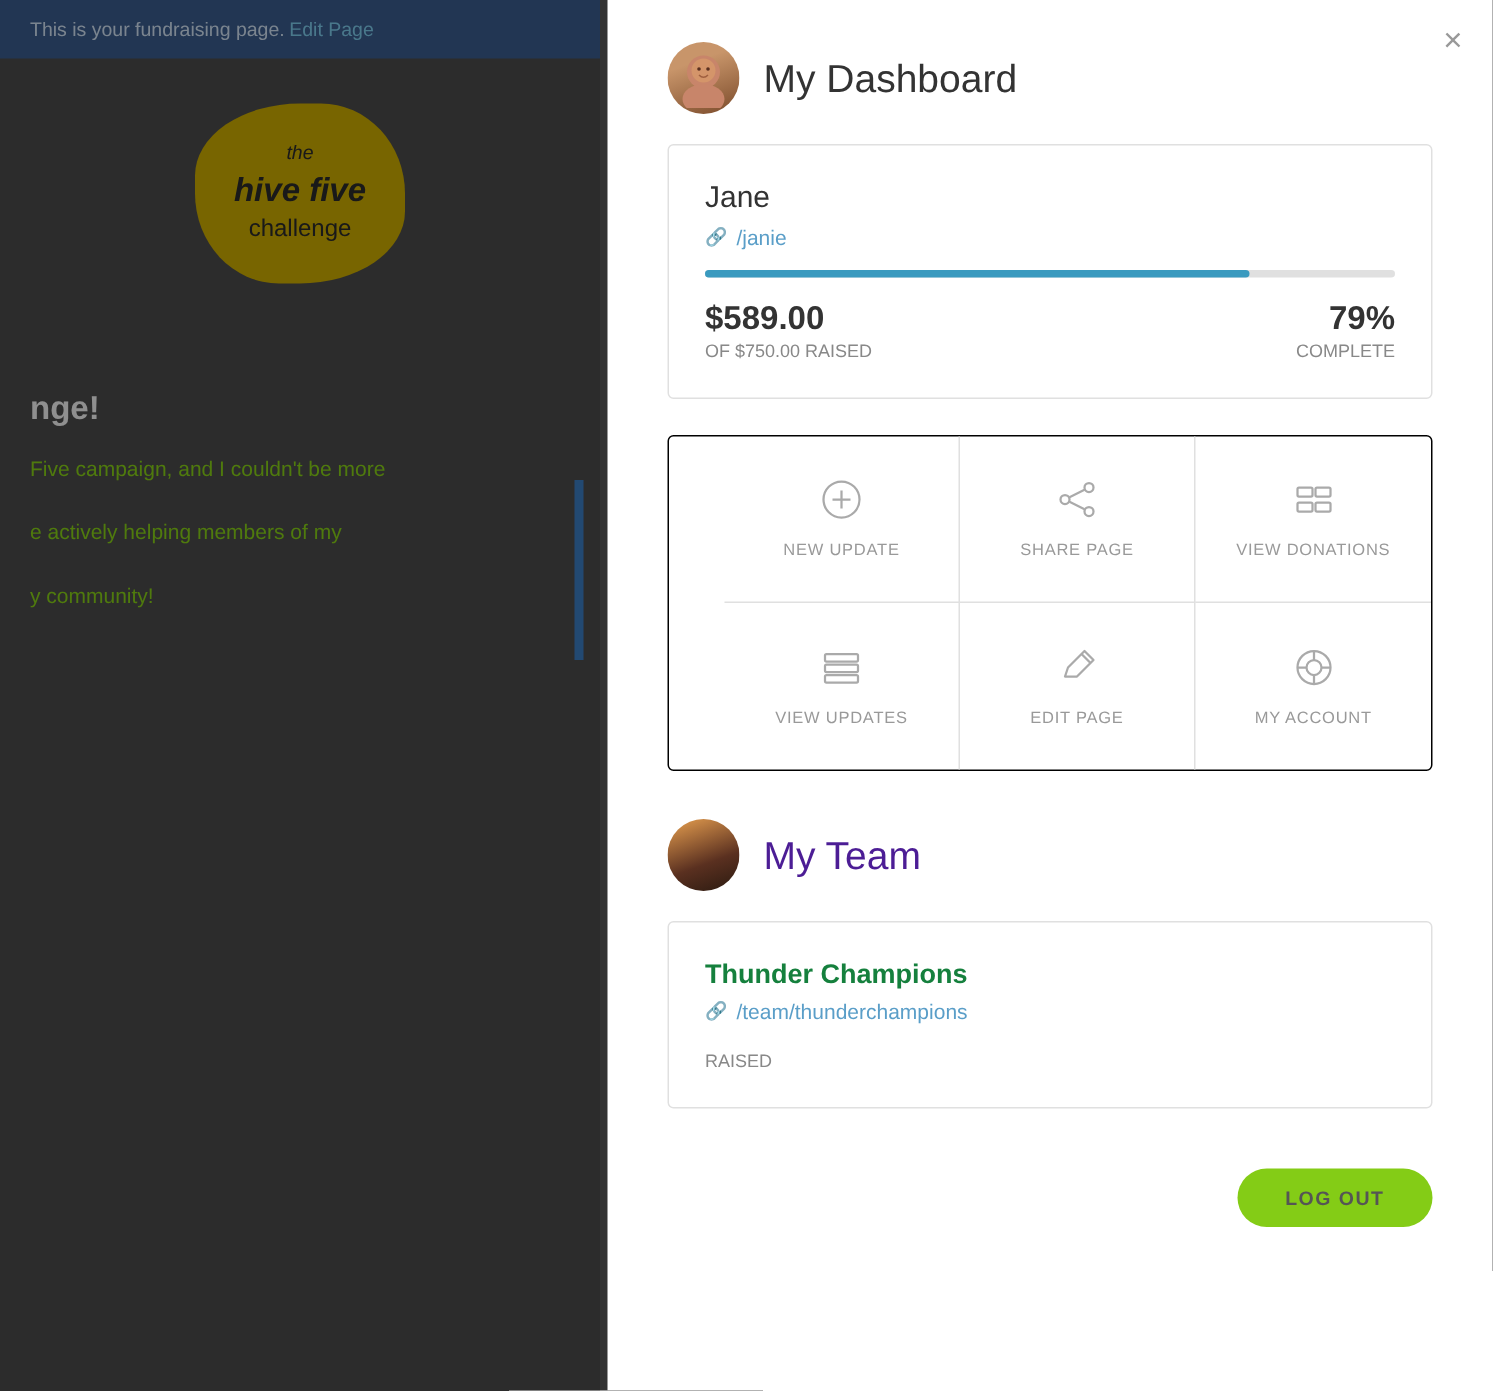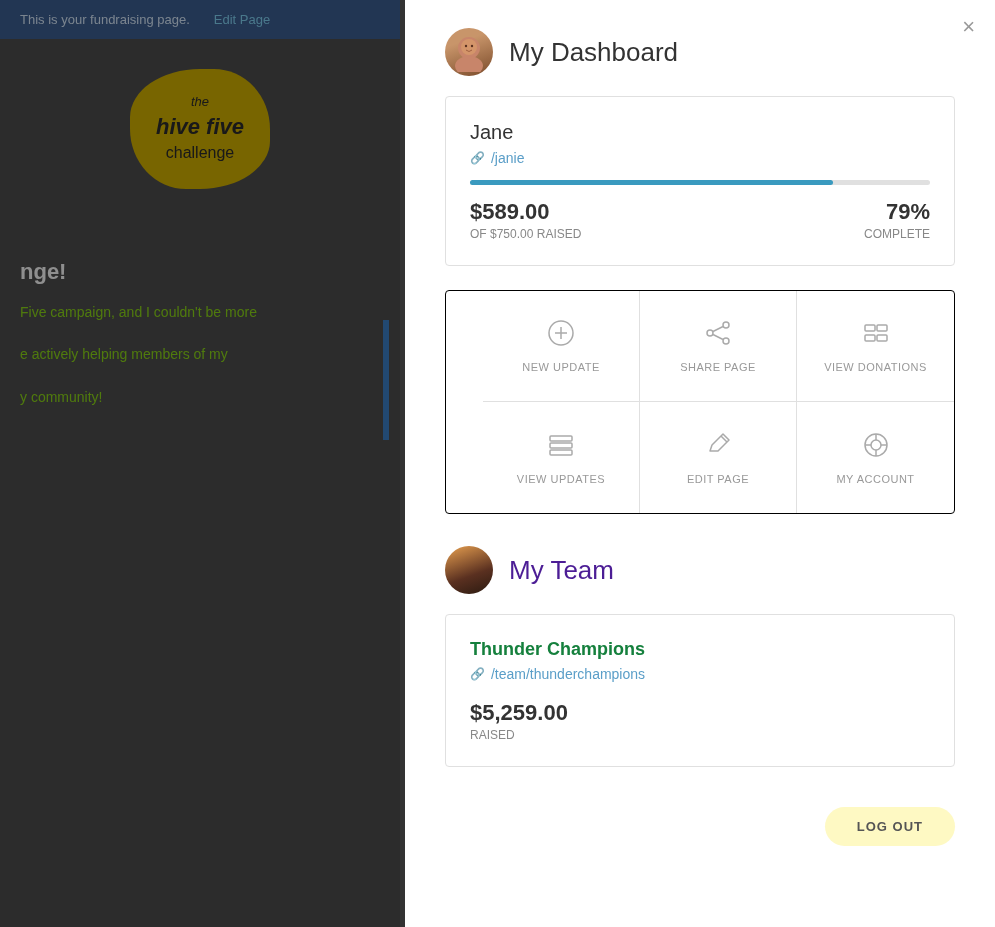--- a/index.html
+++ b/index.html
@@ -20,21 +20,21 @@
       height: 927px;
       background: #4a4a4a;
       overflow: hidden;
     }
 
     .bg-banner {
       background: #3a5a8a;
       padding: 12px 20px;
       display: flex;
       align-items: center;
-      gap: 24px;
+      gap: 3px;
     }
 
     .bg-banner-text {
       color: #cde;
       font-size: 13px;
     }
 
     .bg-banner-link {
       color: #7bc8e8;
       text-decoration: none;
@@ -350,21 +350,21 @@
     }
 
     
     .logout-area {
       display: flex;
       justify-content: flex-end;
       padding: 0 40px 40px;
     }
 
     .logout-btn {
-      background: #fef9c3;
+      background: #84cc16;
       border: none;
       border-radius: 24px;
       padding: 12px 32px;
       font-size: 13px;
       font-weight: 600;
       color: #555;
       text-transform: uppercase;
       letter-spacing: 1px;
       cursor: pointer;
       transition: background 0.15s;
@@ -516,21 +516,20 @@
       </div>
       <h2 class="team-title">My Team</h2>
     </div>
 
     <div class="team-card">
       <div class="team-name">Thunder Champions</div>
       <a class="team-link">
         <span class="link-icon">🔗</span>
         <span>/team/thunderchampions</span>
       </a>
-      <div class="team-raised">$5,259.00</div>
       <div class="team-raised-label">RAISED</div>
     </div>
 
     <div class="logout-area">
       <button class="logout-btn">LOG OUT</button>
     </div>
 
   </div>
 </div>
 

